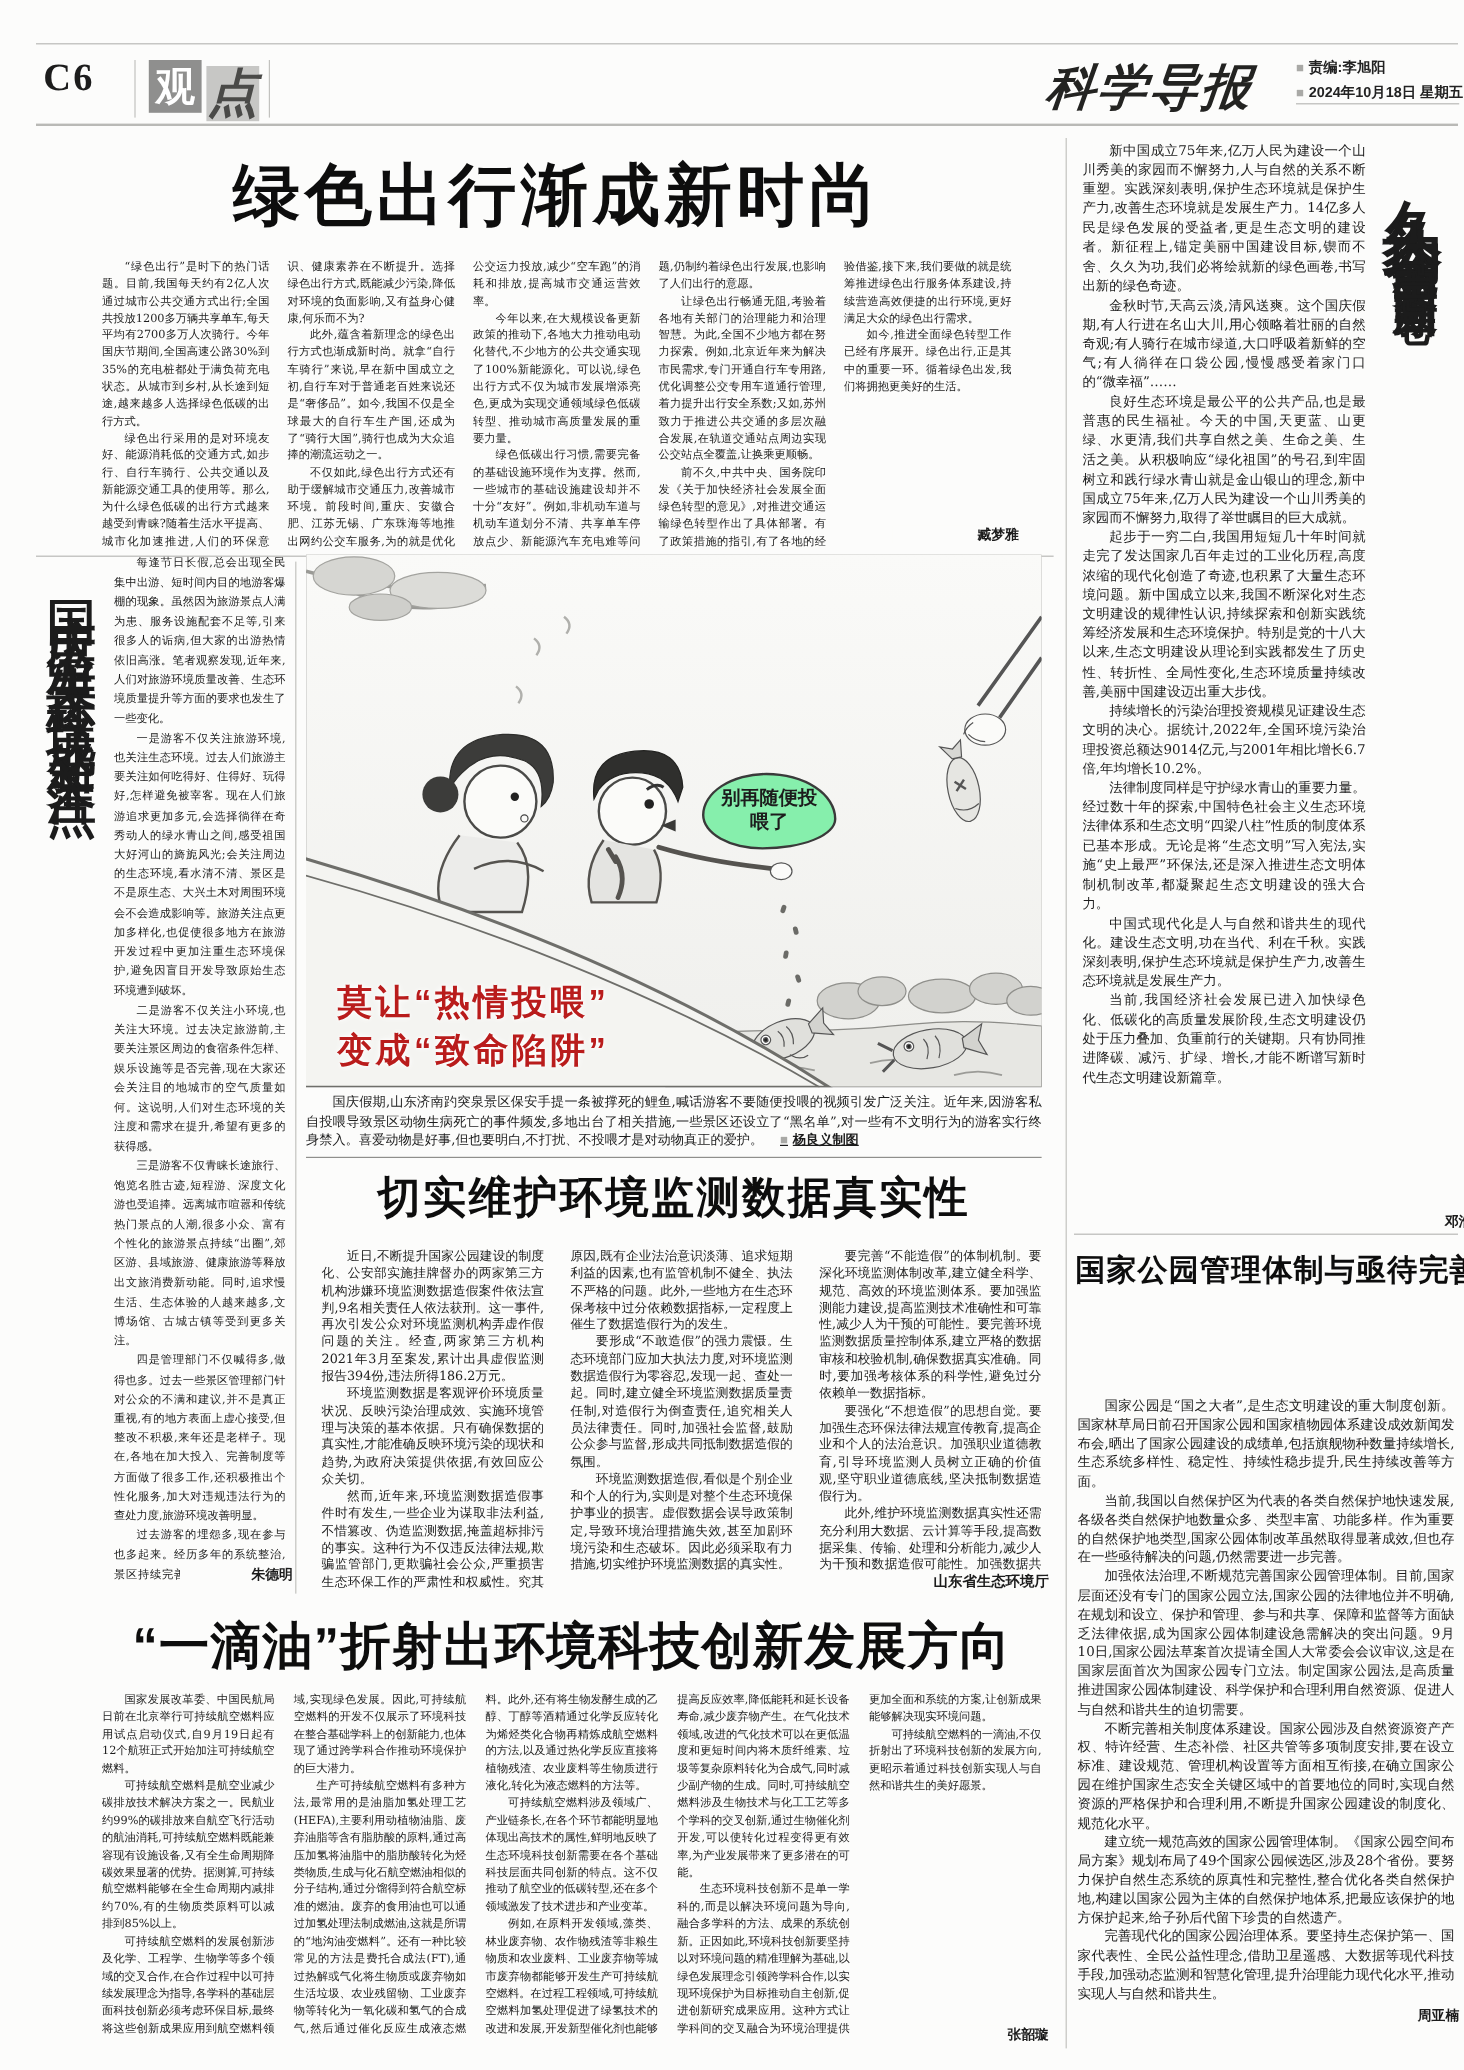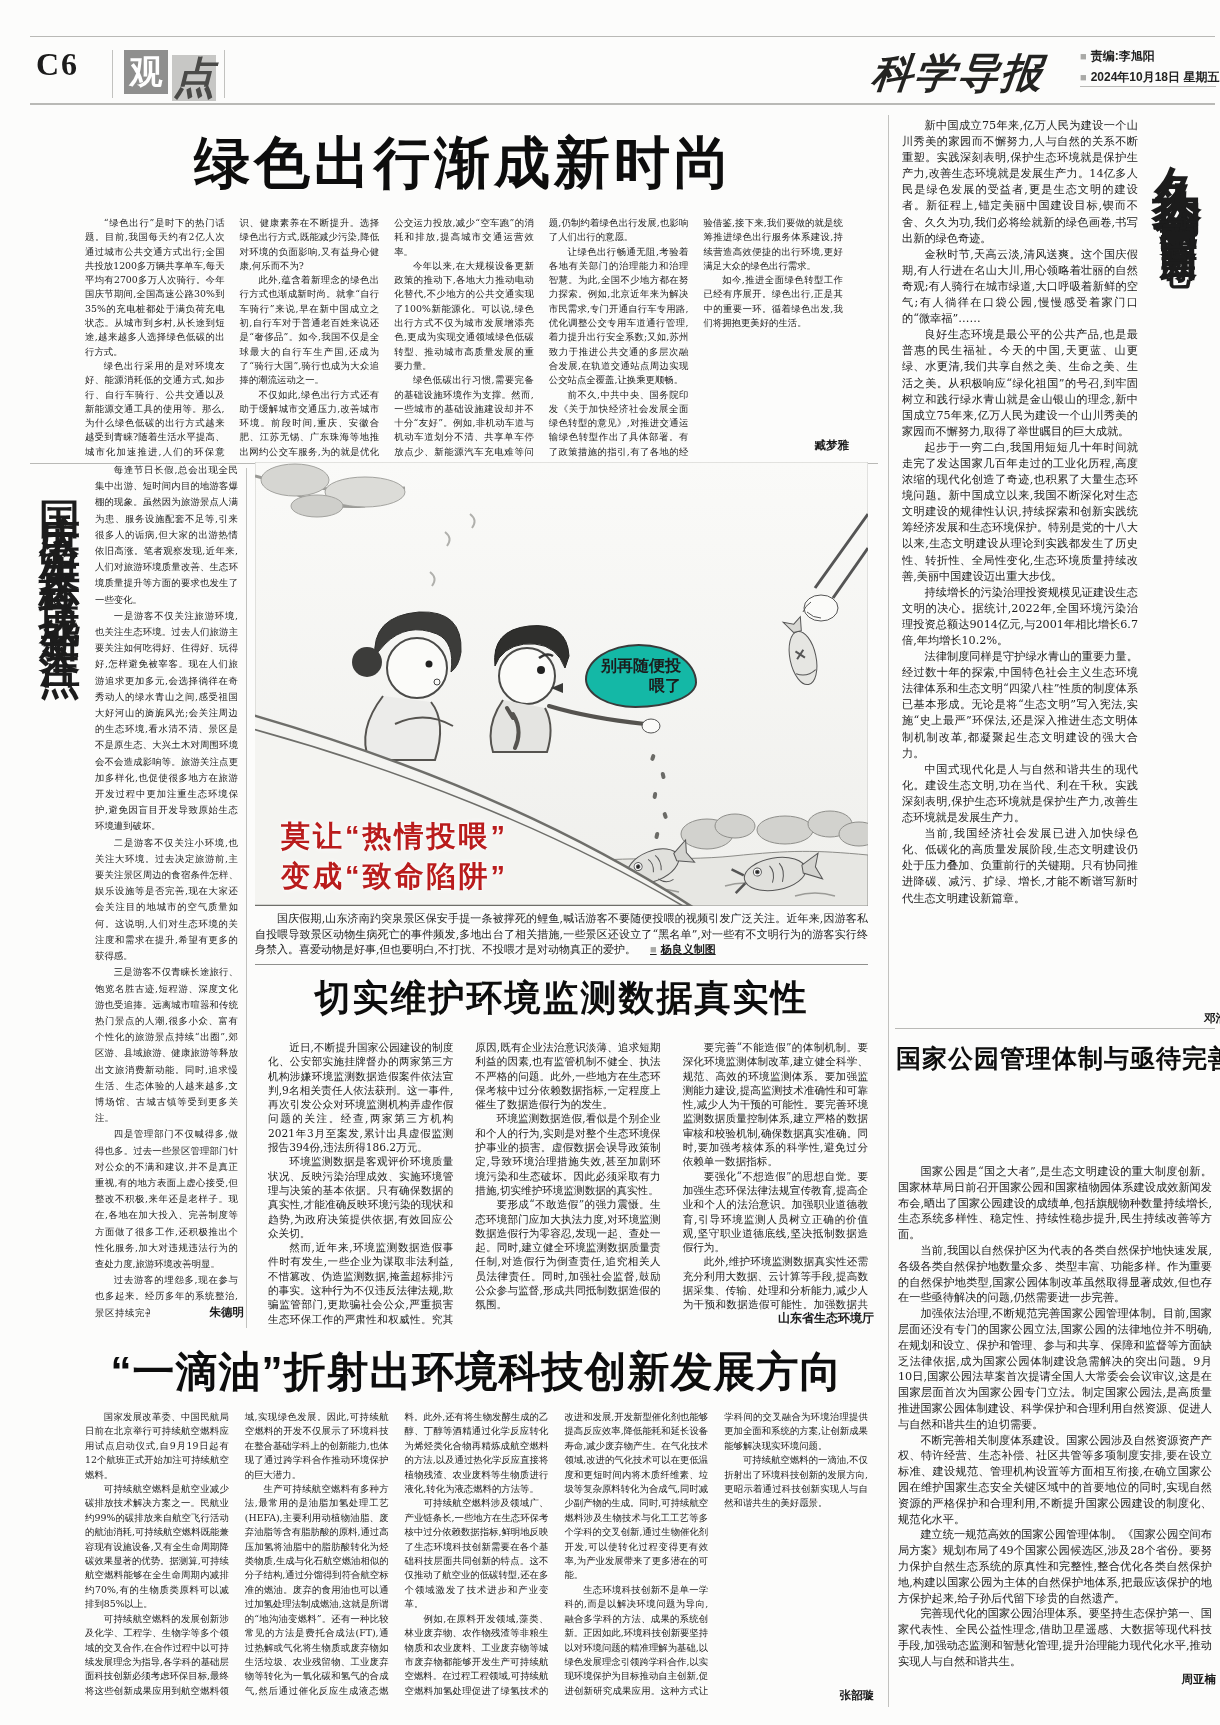--- a/index.html
+++ b/index.html
@@ -37,24 +37,24 @@
   .main-title{left:85px;top:126px;width:758px;font-size:56px;letter-spacing:4px;}
   .main-body{left:85px;top:216px;width:758px;height:244px;column-count:5;column-gap:15px;
              column-fill:auto;font-size:9.4px;line-height:14.3px;}
   
   .left-title{position:absolute;left:32px;top:468px;width:56px;height:780px;
               writing-mode:vertical-rl;font-family:"Liberation Sans",sans-serif;font-weight:bold;
               font-size:41px;letter-spacing:13px;line-height:56px;}
   .left-body{left:95px;top:462px;width:143px;height:858px;font-size:9.4px;line-height:16.2px;}
   
   .cartoon{position:absolute;left:255px;top:462px;width:613px;height:444px;}
-  .bubble{position:absolute;left:330px;top:182px;width:80px;padding:10px 14px;background:#14b8a6;
+  .bubble{position:absolute;left:330px;top:182px;width:80px;padding:10px 14px;background:#86efac;
           border:2.5px solid #3a3a3a;border-radius:48% 52% 55% 45%/55% 60% 40% 45%;
           font-family:"Liberation Sans",sans-serif;font-weight:bold;font-size:16px;
-          line-height:20px;text-align:right;}
+          line-height:20px;text-align:center;}
   .cartoon-overlay{position:absolute;left:26px;top:354px;font-family:"Liberation Sans",sans-serif;
           font-weight:bold;font-size:29px;letter-spacing:3px;line-height:40px;color:#b91c1c;
           text-shadow:0 0 3px #fff,0 0 6px #fff;}
   .caption{position:absolute;left:255px;top:911px;width:613px;font-size:11px;line-height:15.6px;
            text-align:justify;text-indent:2em;}
   .credit{font-family:"Liberation Sans",sans-serif;font-weight:bold;white-space:nowrap;margin-left:14px;text-decoration:underline;}
   
   .monitor-title{left:255px;top:974px;width:613px;font-size:36px;letter-spacing:2px;}
   .monitor-body{left:268px;top:1040px;width:600px;height:286px;column-count:3;column-gap:22px;
                 column-fill:auto;font-size:10.6px;line-height:14.3px;}
@@ -215,22 +215,22 @@
   <div class="caption">
     <span>国庆假期,山东济南趵突泉景区保安手提一条被撑死的鲤鱼,喊话游客不要随便投喂的视频引发广泛关注。近年来,因游客私自投喂导致景区动物生病死亡的事件频发,多地出台了相关措施,一些景区还设立了“黑名单”,对一些有不文明行为的游客实行终身禁入。喜爱动物是好事,但也要明白,不打扰、不投喂才是对动物真正的爱护。</span><span class="credit"><span class="sq">■</span><span>杨良义制图</span></span>
   </div>
   <div class="hr" style="left:255px;top:964px;width:613px;height:1px;background:#8f8f8c;"></div>
 
   <div class="htitle monitor-title">切实维护环境监测数据真实性</div>
   <div class="body-text monitor-body">
       <p>近日,不断提升国家公园建设的制度化、公安部实施挂牌督办的两家第三方机构涉嫌环境监测数据造假案件依法宣判,9名相关责任人依法获刑。这一事件,再次引发公众对环境监测机构弄虚作假问题的关注。经查,两家第三方机构2021年3月至案发,累计出具虚假监测报告394份,违法所得186.2万元。</p>
       <p>环境监测数据是客观评价环境质量状况、反映污染治理成效、实施环境管理与决策的基本依据。只有确保数据的真实性,才能准确反映环境污染的现状和趋势,为政府决策提供依据,有效回应公众关切。</p>
       <p>然而,近年来,环境监测数据造假事件时有发生,一些企业为谋取非法利益,不惜篡改、伪造监测数据,掩盖超标排污的事实。这种行为不仅违反法律法规,欺骗监管部门,更欺骗社会公众,严重损害生态环保工作的严肃性和权威性。究其原因,既有企业法治意识淡薄、追求短期利益的因素,也有监管机制不健全、执法不严格的问题。此外,一些地方在生态环保考核中过分依赖数据指标,一定程度上催生了数据造假行为的发生。</p>
+      <p>要形成“不敢造假”的强力震慑。生态环境部门应加大执法力度,对环境监测数据造假行为零容忍,发现一起、查处一起。同时,建立健全环境监测数据质量责任制,对造假行为倒查责任,追究相关人员法律责任。同时,加强社会监督,鼓励公众参与监督,形成共同抵制数据造假的氛围。</p>
       <p>环境监测数据造假,看似是个别企业和个人的行为,实则是对整个生态环境保护事业的损害。虚假数据会误导政策制定,导致环境治理措施失效,甚至加剧环境污染和生态破坏。因此必须采取有力措施,切实维护环境监测数据的真实性。</p>
-      <p>要形成“不敢造假”的强力震慑。生态环境部门应加大执法力度,对环境监测数据造假行为零容忍,发现一起、查处一起。同时,建立健全环境监测数据质量责任制,对造假行为倒查责任,追究相关人员法律责任。同时,加强社会监督,鼓励公众参与监督,形成共同抵制数据造假的氛围。</p>
       <p>要完善“不能造假”的体制机制。要深化环境监测体制改革,建立健全科学、规范、高效的环境监测体系。要加强监测能力建设,提高监测技术准确性和可靠性,减少人为干预的可能性。要完善环境监测数据质量控制体系,建立严格的数据审核和校验机制,确保数据真实准确。同时,要加强考核体系的科学性,避免过分依赖单一数据指标。</p>
       <p>要强化“不想造假”的思想自觉。要加强生态环保法律法规宣传教育,提高企业和个人的法治意识。加强职业道德教育,引导环境监测人员树立正确的价值观,坚守职业道德底线,坚决抵制数据造假行为。</p>
       <p>此外,维护环境监测数据真实性还需充分利用大数据、云计算等手段,提高数据采集、传输、处理和分析能力,减少人为干预和数据造假可能性。加强数据共享和公开,提高透明度和可信度,让公众及时了解环境质量状况,参与监督。</p>
     </div>
   <div class="byline" style="left:700px;top:1310px;width:168px;font-size:12px;">山东省生态环境厅</div>
 
   <div class="vr" style="left:888px;top:115px;height:1592px;"></div>
   <div class="body-text jiujiu-body">
       <p>新中国成立75年来,亿万人民为建设一个山川秀美的家园而不懈努力,人与自然的关系不断重塑。实践深刻表明,保护生态环境就是保护生产力,改善生态环境就是发展生产力。14亿多人民是绿色发展的受益者,更是生态文明的建设者。新征程上,锚定美丽中国建设目标,锲而不舍、久久为功,我们必将绘就新的绿色画卷,书写出新的绿色奇迹。</p>
       <p>金秋时节,天高云淡,清风送爽。这个国庆假期,有人行进在名山大川,用心领略着壮丽的自然奇观;有人骑行在城市绿道,大口呼吸着新鲜的空气;有人徜徉在口袋公园,慢慢感受着家门口的“微幸福”……</p>
@@ -258,20 +258,20 @@
       <p>完善现代化的国家公园治理体系。要坚持生态保护第一、国家代表性、全民公益性理念,借助卫星遥感、大数据等现代科技手段,加强动态监测和智慧化管理,提升治理能力现代化水平,推动实现人与自然和谐共生。</p>
     </div>
   <div class="byline" style="left:1100px;top:1672px;width:110px;">周亚楠</div>
 
   <div class="htitle oil-title">“一滴油”折射出环境科技创新发展方向</div>
   <div class="body-text oil-body">
       <p>国家发展改革委、中国民航局日前在北京举行可持续航空燃料应用试点启动仪式,自9月19日起有12个航班正式开始加注可持续航空燃料。</p>
       <p>可持续航空燃料是航空业减少碳排放技术解决方案之一。民航业约99%的碳排放来自航空飞行活动的航油消耗,可持续航空燃料既能兼容现有设施设备,又有全生命周期降碳效果显著的优势。据测算,可持续航空燃料能够在全生命周期内减排约70%,有的生物质类原料可以减排到85%以上。</p>
       <p>可持续航空燃料的发展创新涉及化学、工程学、生物学等多个领域的交叉合作,在合作过程中以可持续发展理念为指导,各学科的基础层面科技创新必须考虑环保目标,最终将这些创新成果应用到航空燃料领域,实现绿色发展。因此,可持续航空燃料的开发不仅展示了环境科技在整合基础学科上的创新能力,也体现了通过跨学科合作推动环境保护的巨大潜力。</p>
       <p>生产可持续航空燃料有多种方法,最常用的是油脂加氢处理工艺(HEFA),主要利用动植物油脂、废弃油脂等含有脂肪酸的原料,通过高压加氢将油脂中的脂肪酸转化为烃类物质,生成与化石航空燃油相似的分子结构,通过分馏得到符合航空标准的燃油。废弃的食用油也可以通过加氢处理法制成燃油,这就是所谓的“地沟油变燃料”。还有一种比较常见的方法是费托合成法(FT),通过热解或气化将生物质或废弃物如生活垃圾、农业残留物、工业废弃物等转化为一氧化碳和氢气的合成气,然后通过催化反应生成液态燃料。此外,还有将生物发酵生成的乙醇、丁醇等酒精通过化学反应转化为烯烃类化合物再精炼成航空燃料的方法,以及通过热化学反应直接将植物残渣、农业废料等生物质进行液化,转化为液态燃料的方法等。</p>
-      <p>可持续航空燃料涉及领域广、产业链条长,一些地方在生态环保考核中过分依赖数据指标,鲜明地反映了生态环境科技创新需要在各个基础科技层面共同创新的特点。这不仅推动了航空业的低碳转型,还在多个领域激发了技术进步和产业变革。</p>
+      <p>可持续航空燃料涉及领域广、产业链条长,在各个环节都能明显地体现出高技术的属性,鲜明地反映了生态环境科技创新需要在各个基础科技层面共同创新的特点。这不仅推动了航空业的低碳转型,还在多个领域激发了技术进步和产业变革。</p>
       <p>例如,在原料开发领域,藻类、林业废弃物、农作物残渣等非粮生物质和农业废料、工业废弃物等城市废弃物都能够开发生产可持续航空燃料。在过程工程领域,可持续航空燃料加氢处理促进了绿氢技术的改进和发展,开发新型催化剂也能够提高反应效率,降低能耗和延长设备寿命,减少废弃物产生。在气化技术领域,改进的气化技术可以在更低温度和更短时间内将木质纤维素、垃圾等复杂原料转化为合成气,同时减少副产物的生成。同时,可持续航空燃料涉及生物技术与化工工艺等多个学科的交叉创新,通过生物催化剂开发,可以使转化过程变得更有效率,为产业发展带来了更多潜在的可能。</p>
       <p>生态环境科技创新不是单一学科的,而是以解决环境问题为导向,融合多学科的方法、成果的系统创新。正因如此,环境科技创新要坚持以对环境问题的精准理解为基础,以绿色发展理念引领跨学科合作,以实现环境保护为目标推动自主创新,促进创新研究成果应用。这种方式让学科间的交叉融合为环境治理提供更加全面和系统的方案,让创新成果能够解决现实环境问题。</p>
       <p>可持续航空燃料的一滴油,不仅折射出了环境科技创新的发展方向,更昭示着通过科技创新实现人与自然和谐共生的美好愿景。</p>
     </div>
   <div class="byline" style="left:762px;top:1688px;width:106px;">张韶璇</div>
 
 </div>
 
 </body></html>

